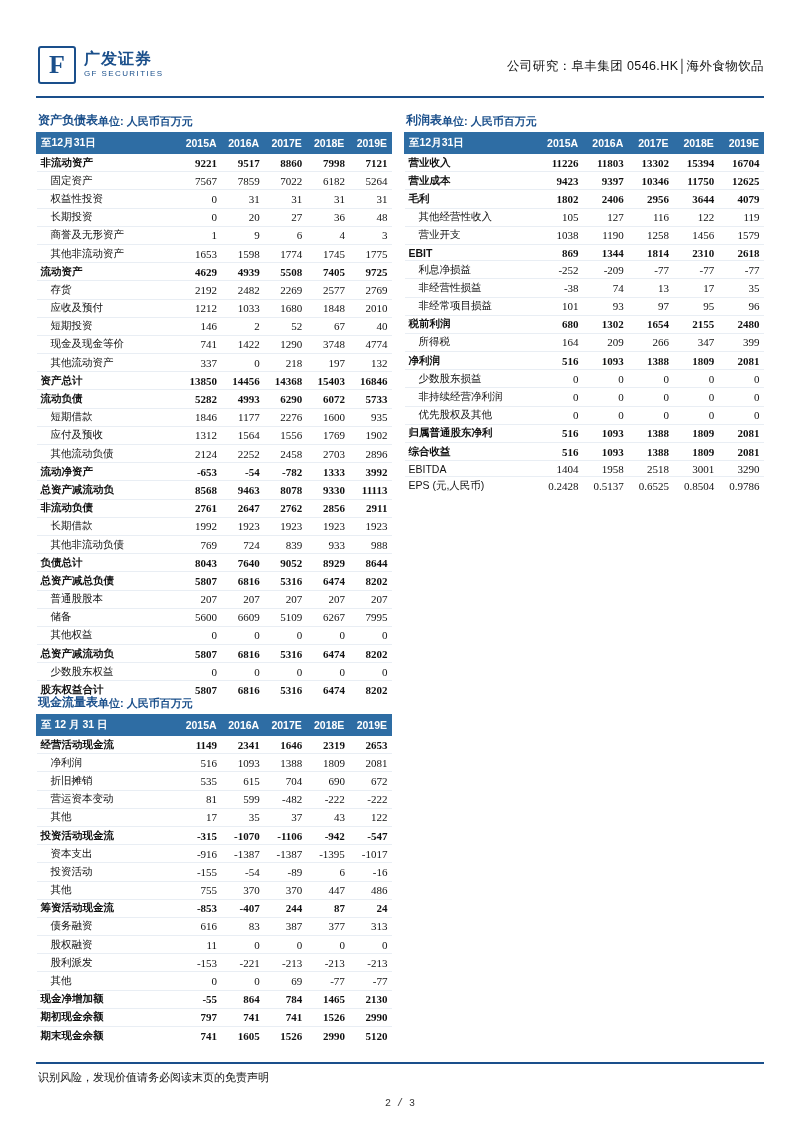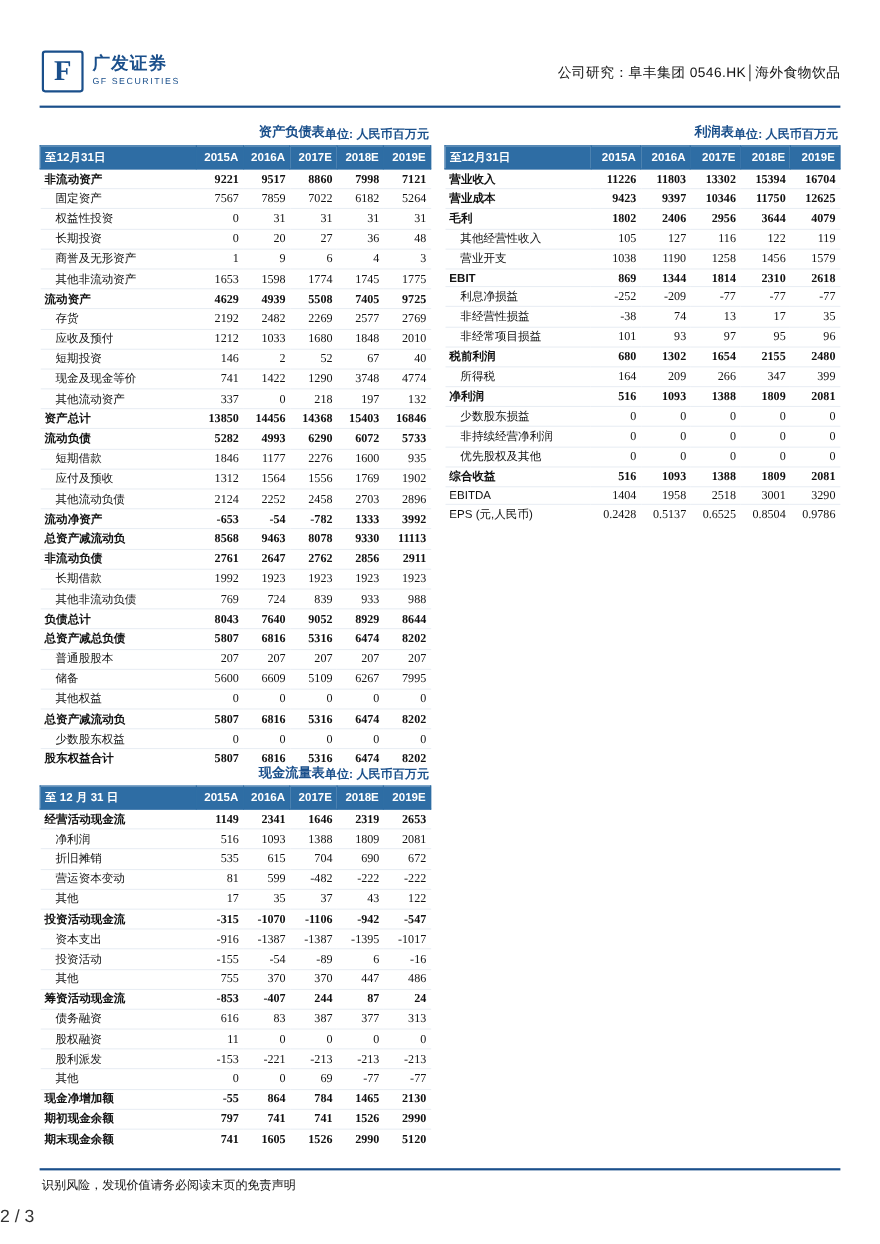--- a/index.html
+++ b/index.html
@@ -30,21 +30,21 @@
     position:absolute;right:36px;top:58px;font-family:"Liberation Sans",sans-serif;
     font-size:12.5px;color:#111;letter-spacing:.4px;
   }
   .header-rule{
     position:absolute;left:36px;right:36px;top:96px;height:2px;background:#1a4f8b;
   }
 
   
   .tbl{position:absolute;font-size:11px;}
   .tbl .cap{
-    display:flex;align-items:flex-end;justify-content:flex-end;
+    display:flex;align-items:flex-end;justify-content:flex-start;
     font-family:"Liberation Sans",sans-serif;
     font-weight:bold;color:#1a4f8b;font-size:12px;padding:0 2px 3px 2px;
   }
   .cap .cap-unit{font-size:11px;font-weight:bold;}
   table{border-collapse:collapse;width:100%;table-layout:fixed;}
   thead th{
     background:#2e6da4;color:#fff;font-family:"Liberation Sans",sans-serif;
     font-size:10.5px;font-weight:bold;padding:3px 4px;text-align:right;
     border:1px solid #2e6da4;
   }
@@ -68,22 +68,22 @@
   #bs col.lbl,#cf col.lbl{width:40%;}
   #is col.lbl{width:37%;}
 
   
   .footer-rule{position:absolute;left:36px;right:36px;top:1062px;height:2px;background:#1a4f8b;}
   .footer-text{
     position:absolute;left:38px;top:1070px;font-family:"Liberation Sans",sans-serif;
     font-size:11px;color:#111;
   }
   .page-num{
-    position:absolute;left:0;right:0;top:1098px;text-align:left;
-    font-family:Liberation Sans, sans-serif;font-size:16px;color:#333;
+    position:absolute;left:0;right:0;top:1098px;text-align:center;
+    font-family:Liberation Mono, monospace;font-size:10px;color:#333;
   }
 </style>
 </head>
 <body>
 
 <div class="page">
 
   <div class="header">
     <div class="logo">
       <div class="logo-mark">F</div>
@@ -504,20 +504,28 @@
           </tr>
           <tr class="ind">
             <td class="lbl">优先股权及其他</td>
             <td>0</td>
             <td>0</td>
             <td>0</td>
             <td>0</td>
             <td>0</td>
           </tr>
           <tr class="bold ">
+            <td class="lbl">归属普通股东净利</td>
+            <td>516</td>
+            <td>1093</td>
+            <td>1388</td>
+            <td>1809</td>
+            <td>2081</td>
+          </tr>
+          <tr class="bold ">
             <td class="lbl">综合收益</td>
             <td>516</td>
             <td>1093</td>
             <td>1388</td>
             <td>1809</td>
             <td>2081</td>
           </tr>
           <tr class="">
             <td class="lbl">EBITDA</td>
             <td>1404</td>

